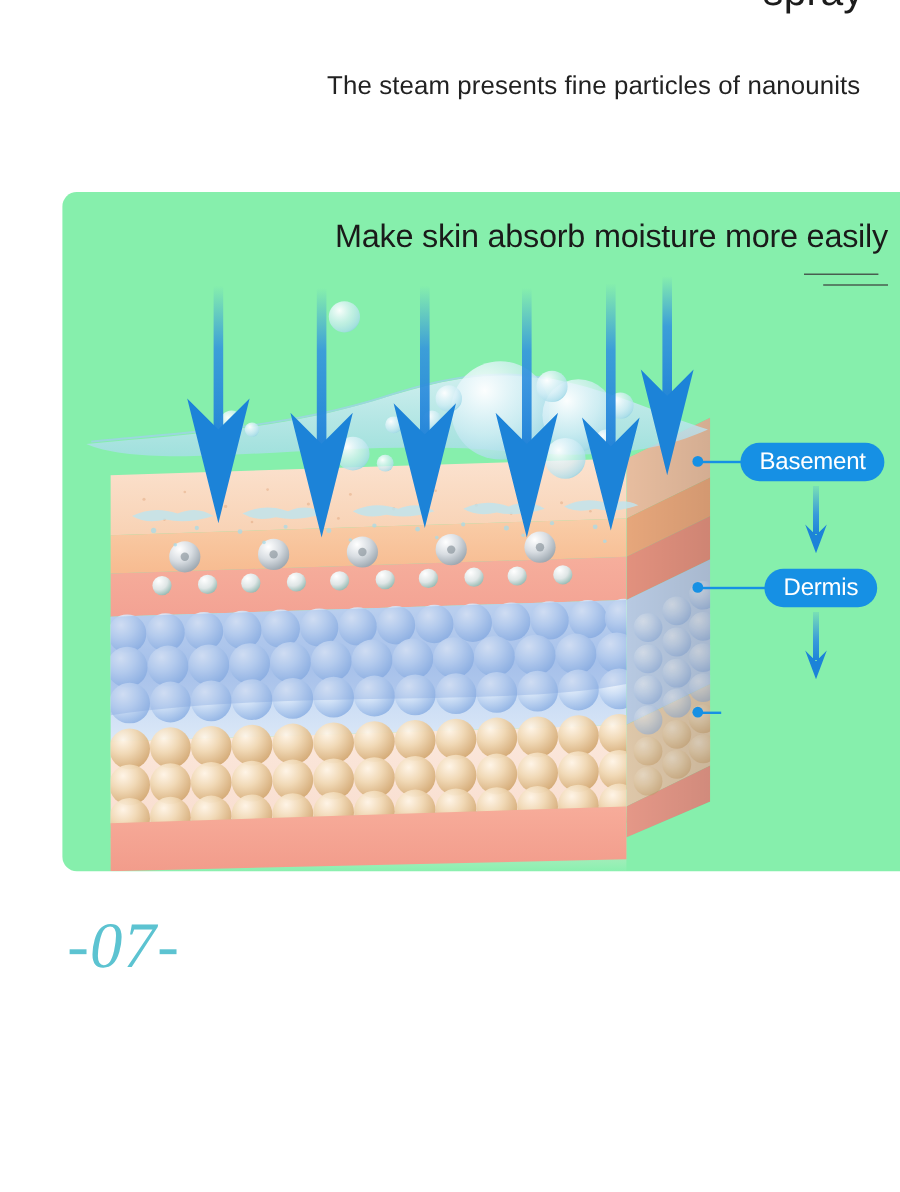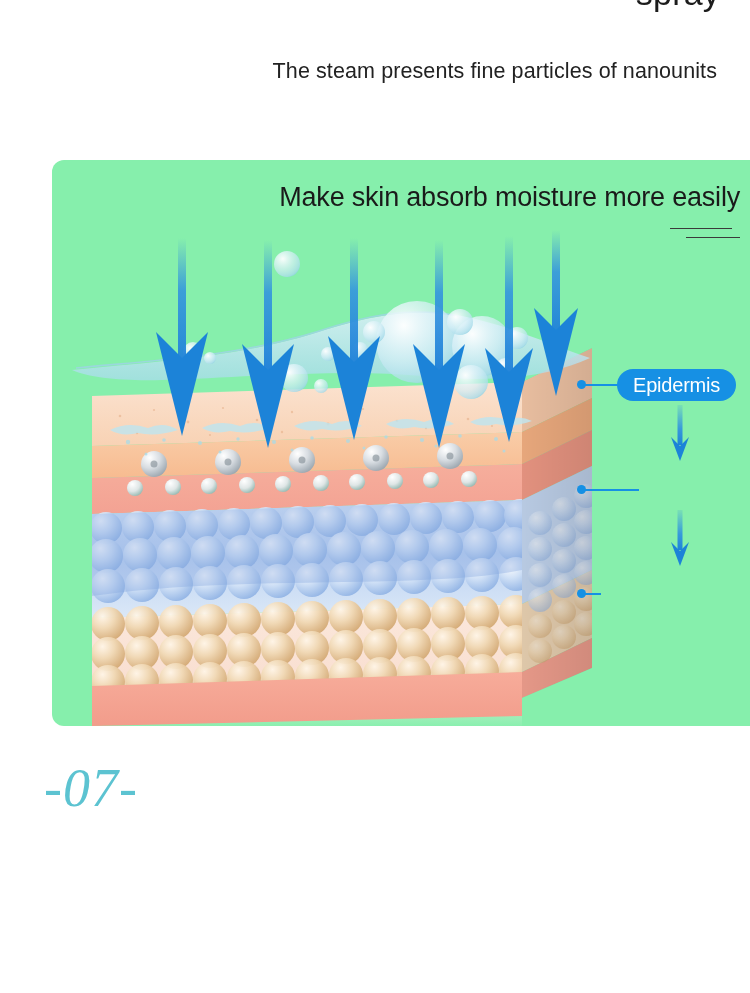--- a/index.html
+++ b/index.html
@@ -165,21 +165,21 @@
   .stem.s2 { left: 8px;  top: 134px; width: 54px; }
   .stem.s3 { left: 8px;  top: 238px; width: 16px; }
 
   .down-arrow { position: absolute; }
   .down-arrow.a1 { left: 92px; top: 50px; }
   .down-arrow.a2 { left: 92px; top: 155px; }
 
   
   .number {
     position: absolute;
-    left: 44px;
+    left: 56px;
     top: 757px;
     font-family: "Liberation Serif", serif;
     font-style: italic;
     font-size: 54px;
     font-weight: 400;
     color: #5cc3d1;
     letter-spacing: 1px;
   }
 
   .bottom-heading {
@@ -584,36 +584,37 @@
           <rect x="490" y="0" width="8" height="120" fill="url(#shaftG)"></rect>
           <path d="M472 78 L494 166 L516 78 L494 100 Z" fill="#1c83d8"></path>
         </g>
       </svg>
     </div>
 
     <div class="labels">
 
       <span class="dot d1"></span>
       <span class="stem s1"></span>
-      <div class="pill p1">Epidermis</div>
+      <div class="pill p1">Basement</div>
 
       <svg class="down-arrow a1" width="22" height="56" viewBox="0 0 22 56">
         <defs>
           <linearGradient id="lblArrow" x1="0" y1="0" x2="0" y2="1">
             <stop offset="0" stop-color="#2f90e0" stop-opacity="0.15"></stop>
             <stop offset="0.6" stop-color="#2f90e0" stop-opacity="0.9"></stop>
             <stop offset="1" stop-color="#1c83d8" stop-opacity="1"></stop>
           </linearGradient>
         </defs>
         <rect x="8.5" y="0" width="5" height="40" fill="url(#lblArrow)"></rect>
         <path d="M2 32 L11 56 L20 32 L11 41 Z" fill="#1c83d8"></path>
       </svg>
 
       <span class="dot d2"></span>
       <span class="stem s2"></span>
+      <div class="pill p2">Dermis</div>
 
       <svg class="down-arrow a2" width="22" height="56" viewBox="0 0 22 56">
         <rect x="8.5" y="0" width="5" height="40" fill="url(#lblArrow)"></rect>
         <path d="M2 32 L11 56 L20 32 L11 41 Z" fill="#1c83d8"></path>
       </svg>
 
       <span class="dot d3"></span>
       <span class="stem s3"></span>
     </div>
   </div>

